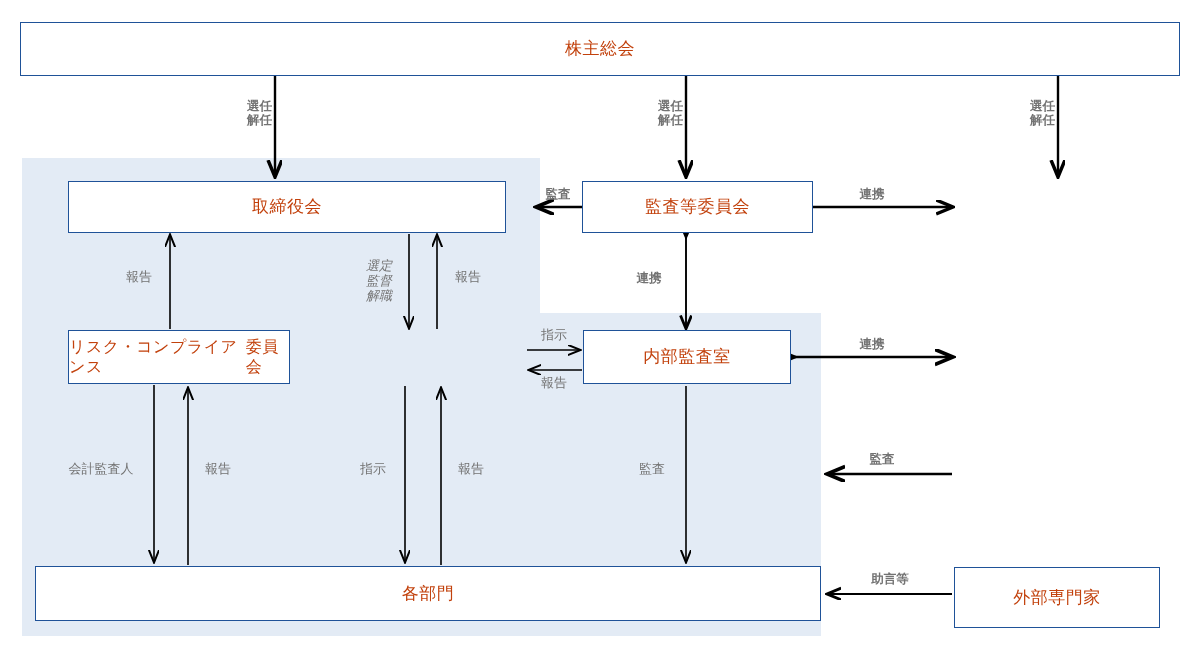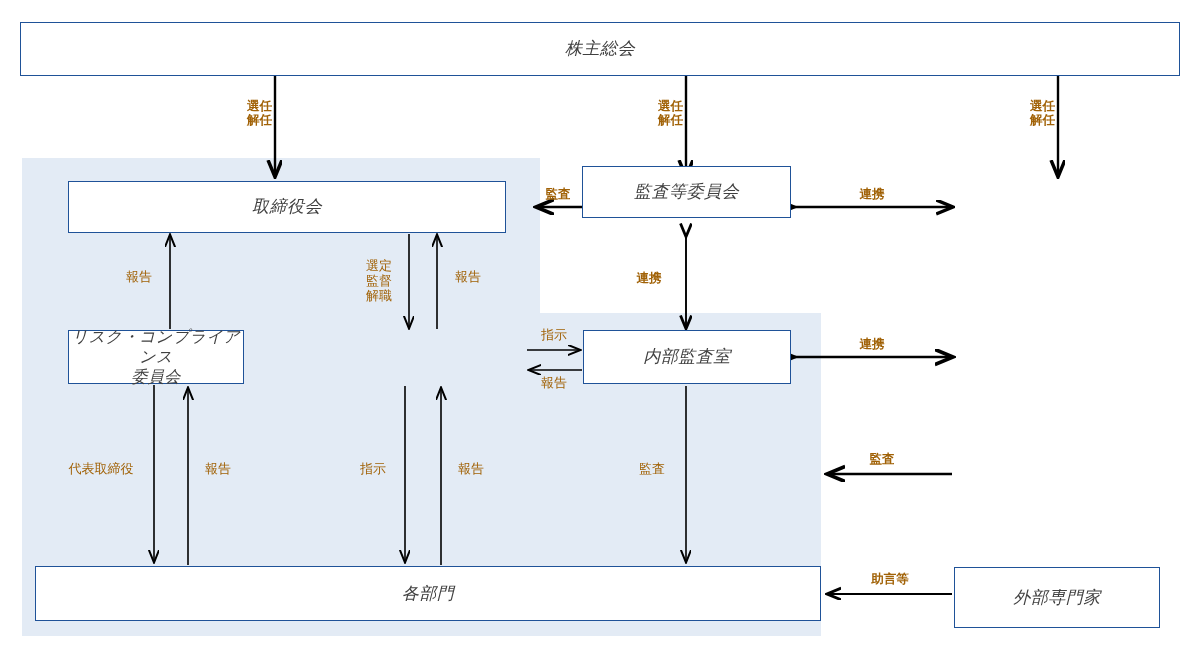--- a/index.html
+++ b/index.html
@@ -26,42 +26,40 @@
   }
   
   .node {
     position: absolute;
     box-sizing: border-box;
     background: #ffffff;
     border: 1.6px solid #1f5298;
     display: flex;
     align-items: center;
     justify-content: center;
-    text-align: center;
-    color: #404040;
+    color: #c2410c;
     font-size: 17px;
     line-height: 1.25;
     letter-spacing: 0.5px;
     z-index: 5;
-    font-style: italic;
   }
   .node.small { font-size: 16px; }
   
   .svg-layer {
     position: absolute;
     left: 0; top: 0;
     width: 1200px;
     height: 664px;
     z-index: 3;
     pointer-events: none;
   }
   
   .elabel {
     position: absolute;
-    color: #a16207;
+    color: #737373;
     font-size: 13px;
     line-height: 1.15;
     white-space: pre;
     text-align: center;
     z-index: 8;
     font-weight: 400;
   }
   .elabel.bold { font-weight: bold; font-size: 12.5px; }
 </style>
 </head>
@@ -125,26 +123,26 @@
   </svg>
 
   <div class="node" style="left:20px; top:22px; width:1160px; height:54px;">
     <span>株主総会</span>
   </div>
 
   <div class="node" style="left:68px; top:181px; width:438px; height:52px;">
     <span>取締役会</span>
   </div>
 
-  <div class="node" style="left:582px; top:166px; width:209px; height:52px;">
+  <div class="node" style="left:582px; top:181px; width:231px; height:52px;">
     <span>監査等委員会</span>
   </div>
 
 
-  <div class="node small" style="left:68px; top:330px; width:176px; height:54px; flex-direction:column;">
+  <div class="node small" style="left:68px; top:330px; width:222px; height:54px; ">
     <span>リスク・コンプライアンス</span>
     <span>委員会</span>
   </div>
 
 
   <div class="node" style="left:35px; top:566px; width:786px; height:55px;">
     <span>各部門</span>
   </div>
 
   <div class="node" style="left:583px; top:330px; width:208px; height:54px;">
@@ -167,31 +165,31 @@
   <div class="elabel bold" style="left:536px; top:187px; width:44px; text-align:center;">監査</div>
 
   <div class="elabel bold" style="left:850px; top:187px; width:44px; text-align:center;">連携</div>
 
   <div class="elabel bold" style="left:627px; top:271px; width:44px; text-align:center;">連携</div>
 
   <div class="elabel bold" style="left:850px; top:337px; width:44px; text-align:center;">連携</div>
 
   <div class="elabel" style="left:117px; top:270px; width:44px; text-align:center;">報告</div>
 
-  <div class="elabel" style="left:357px; top:259px; width:44px; text-align:center;">選定
+  <div class="elabel" style="left:357px; top:259px; width:44px; text-align:center;font-style:italic;">選定
 監督
 解職</div>
 
   <div class="elabel" style="left:446px; top:270px; width:44px; text-align:center;">報告</div>
 
   <div class="elabel" style="left:532px; top:328px; width:44px; text-align:center;">指示</div>
 
   <div class="elabel" style="left:532px; top:376px; width:44px; text-align:center;">報告</div>
 
-  <div class="elabel" style="left:55px; top:462px; width:92px; text-align:center;">代表取締役</div>
+  <div class="elabel" style="left:55px; top:462px; width:92px; text-align:center;">会計監査人</div>
 
   <div class="elabel" style="left:196px; top:462px; width:44px; text-align:center;">報告</div>
 
   <div class="elabel" style="left:351px; top:462px; width:44px; text-align:center;">指示</div>
 
   <div class="elabel" style="left:449px; top:462px; width:44px; text-align:center;">報告</div>
 
   <div class="elabel" style="left:630px; top:462px; width:44px; text-align:center;">監査</div>
 
   <div class="elabel bold" style="left:860px; top:452px; width:44px; text-align:center;">監査</div>

